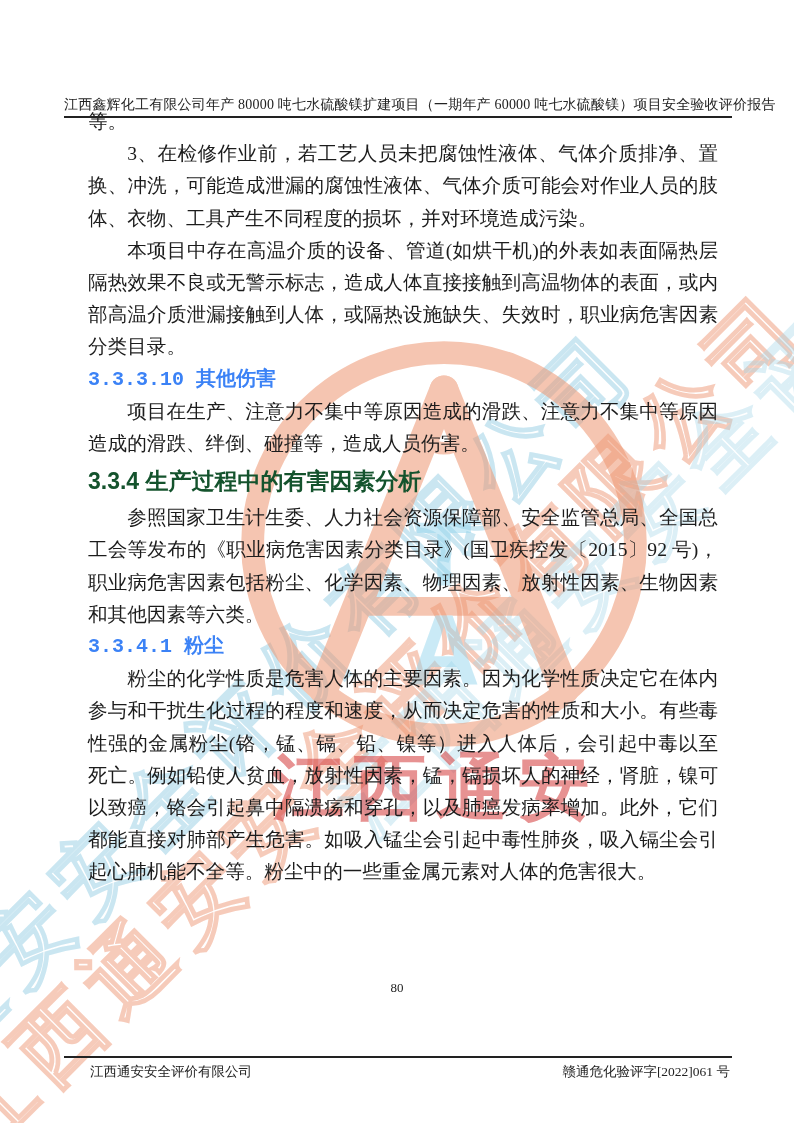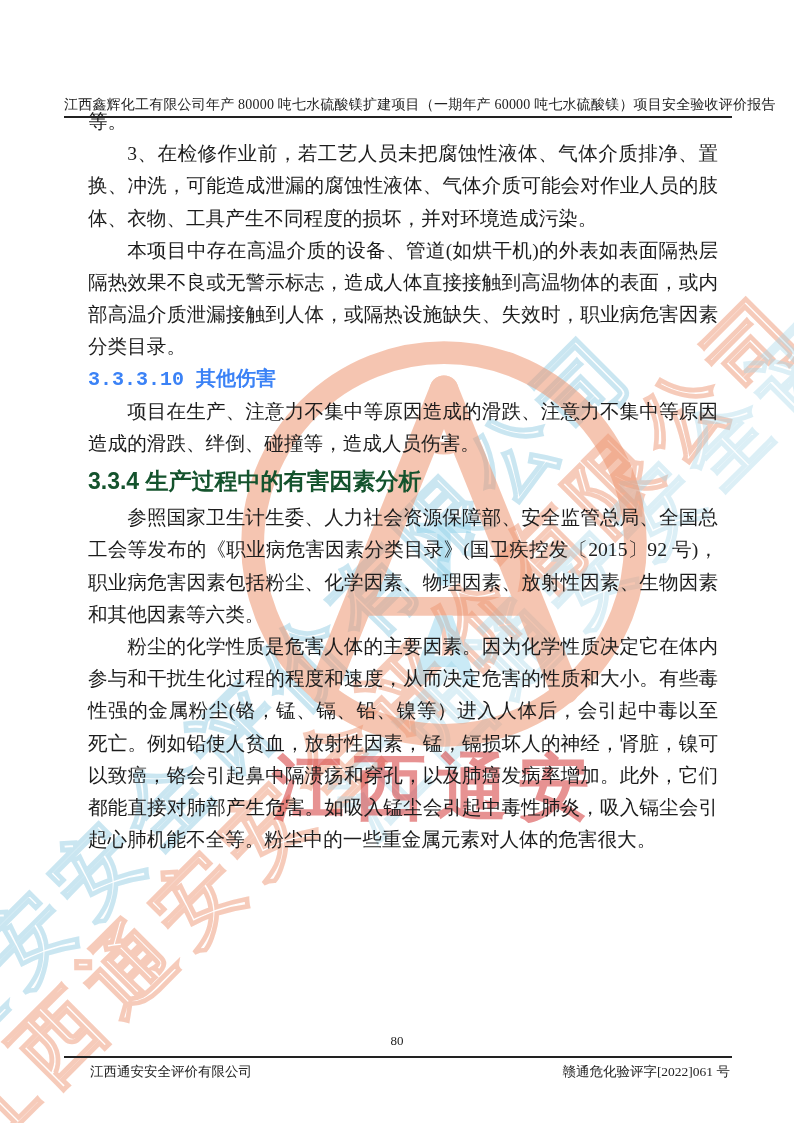--- a/index.html
+++ b/index.html
@@ -88,21 +88,21 @@
     margin:0;
     font-family:"Liberation Sans","DejaVu Sans",sans-serif;
     font-weight:700;
     font-size:23px;
     line-height:42px;
     color:#14532d;
   }
 
   
   .footer-pagenum {
-    position:absolute; top:1033px; left:0; right:0;
+    position:absolute; top:980px; left:0; right:0;
     text-align:center; font-size:13px; color:#222; z-index:3;
   }
   .footer-line {
     position:absolute; top:1056px; left:64px; right:62px;
     border-top:2px solid #222; z-index:3;
   }
   .footer-row {
     position:absolute; top:1063px; left:90px; right:64px;
     display:flex; justify-content:space-between;
     font-size:13.5px; color:#222; z-index:3;
@@ -134,20 +134,21 @@
   <div class="header">江西鑫辉化工有限公司年产 80000 吨七水硫酸镁扩建项目（一期年产 60000 吨七水硫酸镁）项目安全验收评价报告</div>
 
   <div class="content">
     <p class="body">等。</p>
     <p class="body indent">3、在检修作业前，若工艺人员未把腐蚀性液体、气体介质排净、置换、冲洗，可能造成泄漏的腐蚀性液体、气体介质可能会对作业人员的肢体、衣物、工具产生不同程度的损坏，并对环境造成污染。</p>
     <p class="body indent">本项目中存在高温介质的设备、管道(如烘干机)的外表如表面隔热层隔热效果不良或无警示标志，造成人体直接接触到高温物体的表面，或内部高温介质泄漏接触到人体，或隔热设施缺失、失效时，职业病危害因素分类目录。</p>
     <h3>3.3.3.10 其他伤害</h3>
     <p class="body indent">项目在生产、注意力不集中等原因造成的滑跌、注意力不集中等原因造成的滑跌、绊倒、碰撞等，造成人员伤害。</p>
     <h2>3.3.4 生产过程中的有害因素分析</h2>
     <p class="body indent">参照国家卫生计生委、人力社会资源保障部、安全监管总局、全国总工会等发布的《职业病危害因素分类目录》(国卫疾控发〔2015〕92 号)，职业病危害因素包括粉尘、化学因素、物理因素、放射性因素、生物因素和其他因素等六类。</p>
+    <h3>3.3.4.1 粉尘</h3>
     <p class="body indent">粉尘的化学性质是危害人体的主要因素。因为化学性质决定它在体内参与和干扰生化过程的程度和速度，从而决定危害的性质和大小。有些毒性强的金属粉尘(铬，锰、镉、铅、镍等）进入人体后，会引起中毒以至死亡。例如铅使人贫血，放射性因素，锰，镉损坏人的神经，肾脏，镍可以致癌，铬会引起鼻中隔溃疡和穿孔，以及肺癌发病率增加。此外，它们都能直接对肺部产生危害。如吸入锰尘会引起中毒性肺炎，吸入镉尘会引起心肺机能不全等。粉尘中的一些重金属元素对人体的危害很大。</p>
   </div>
 
   <div class="footer-pagenum">80</div>
   <div class="footer-line"></div>
   <div class="footer-row">
     <span>江西通安安全评价有限公司</span>
     <span>赣通危化验评字[2022]061 号</span>
   </div>
 

